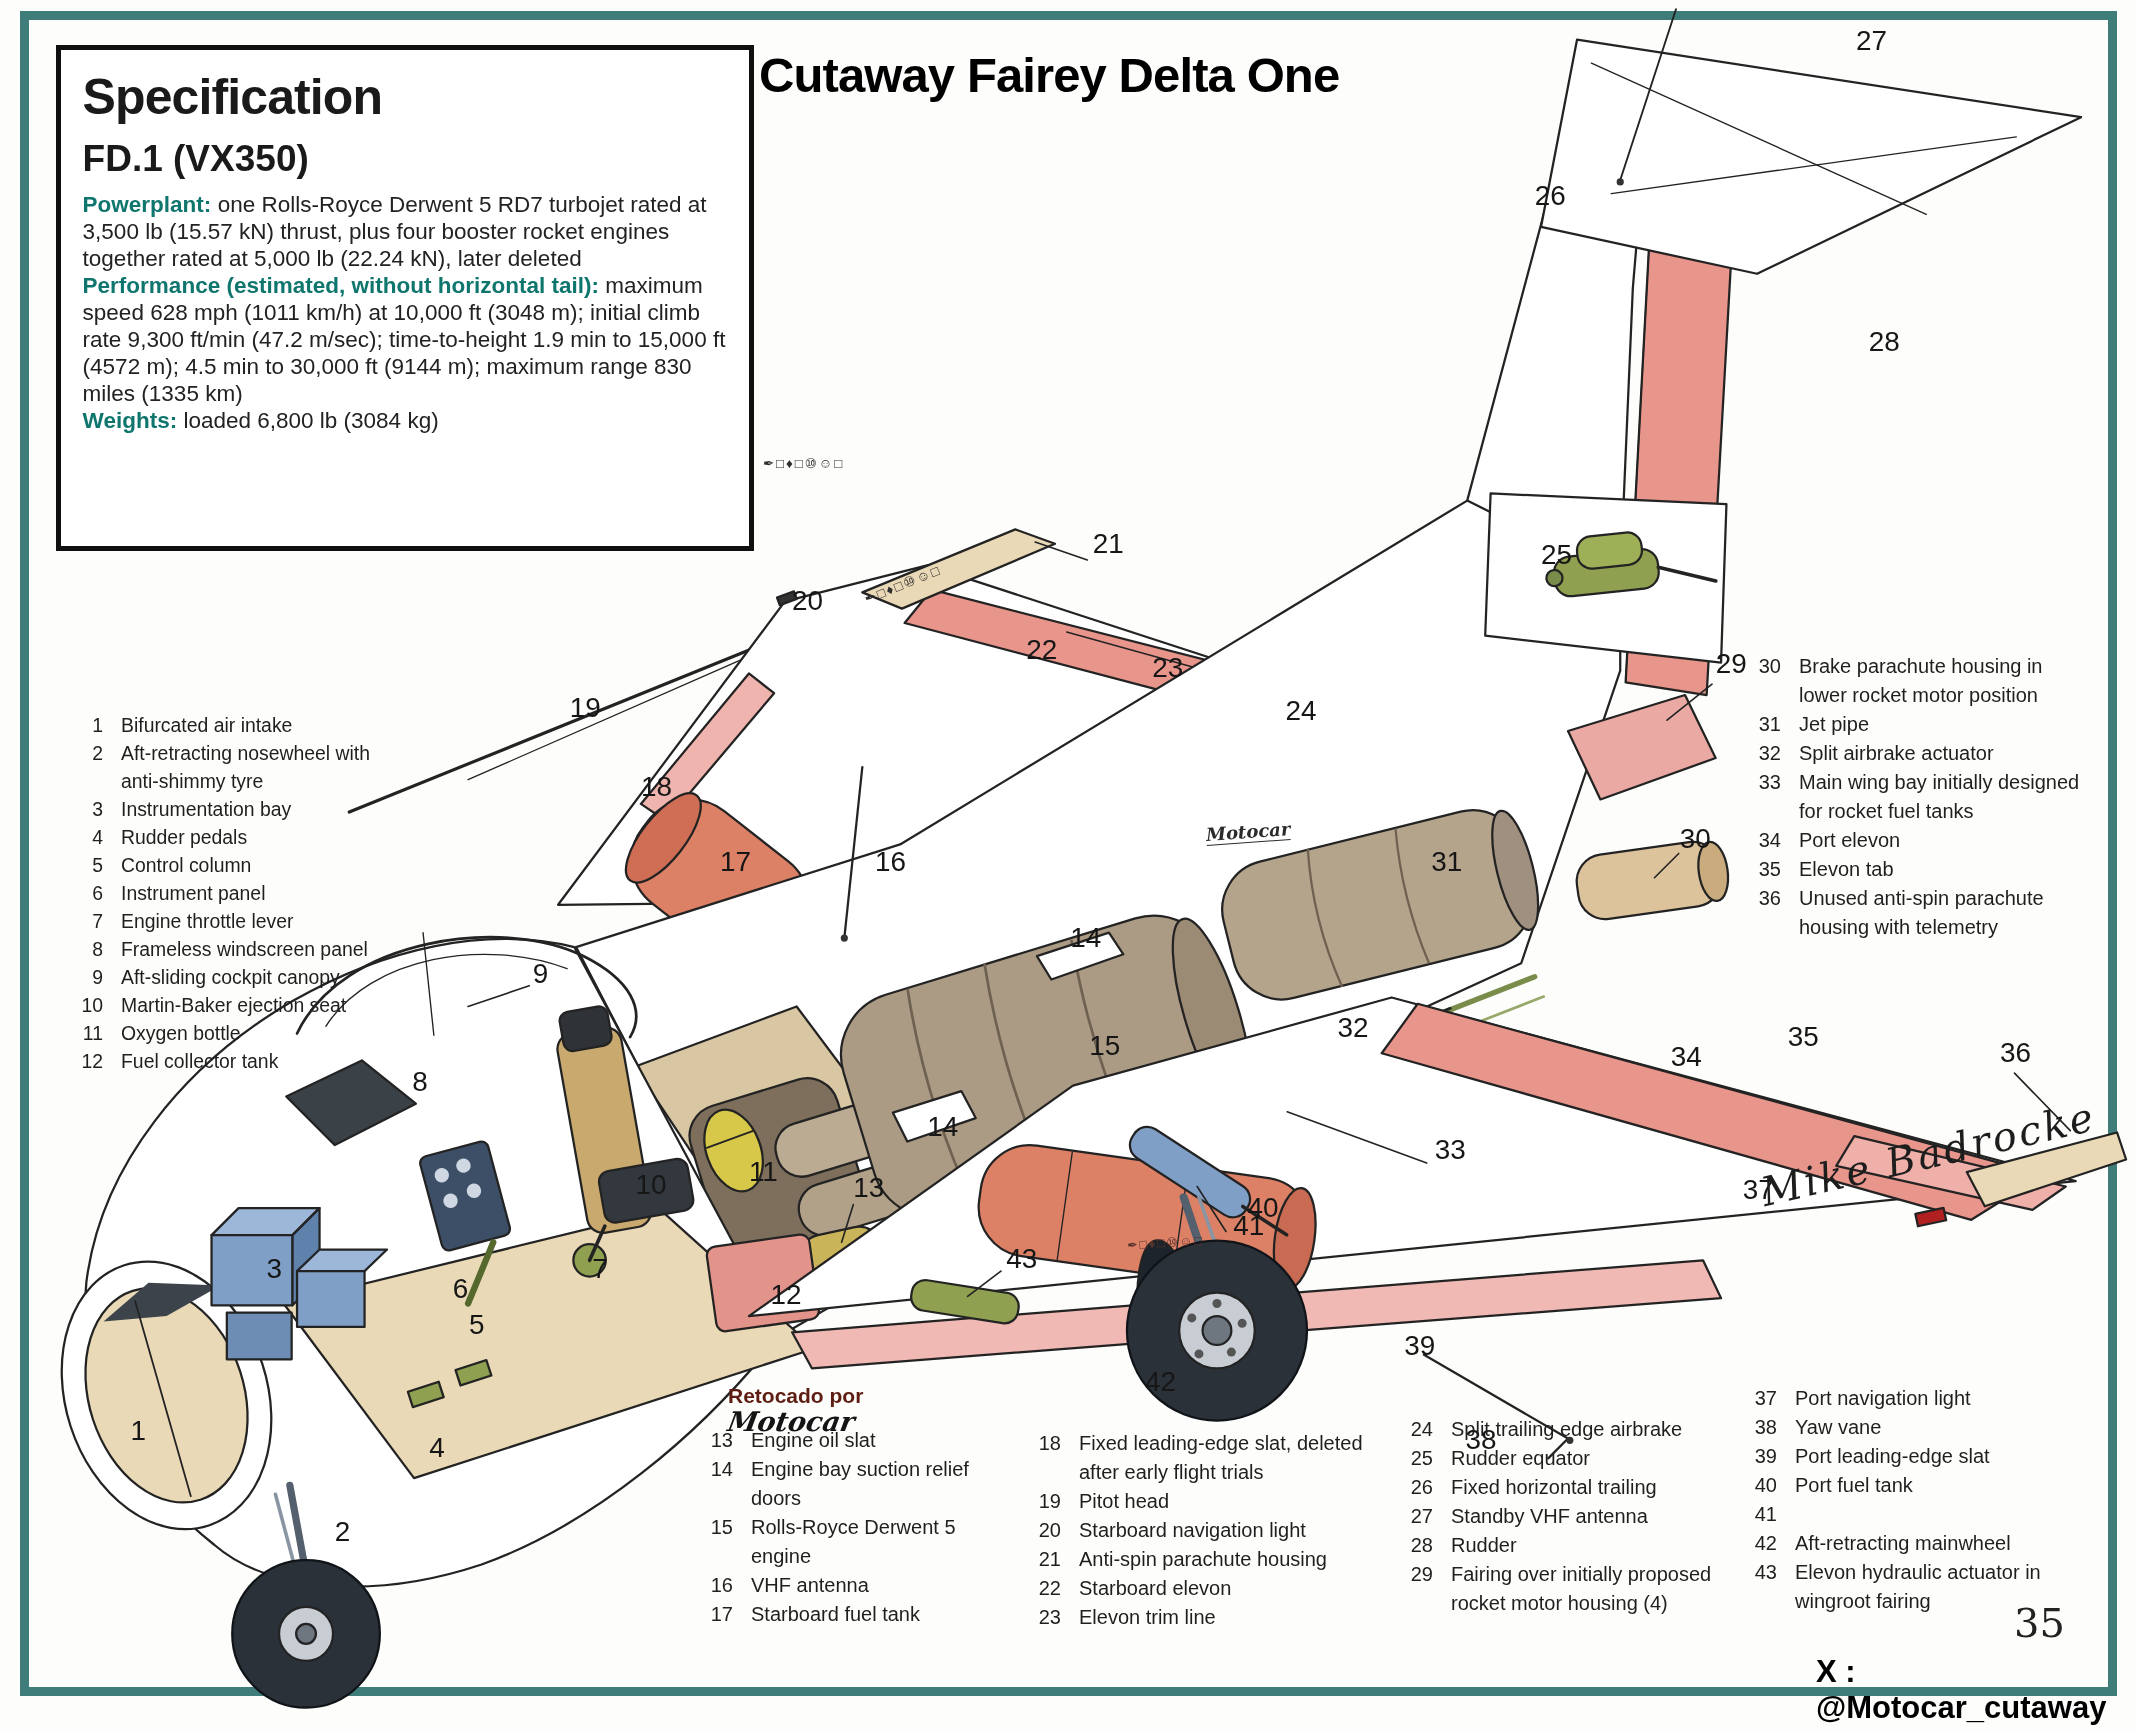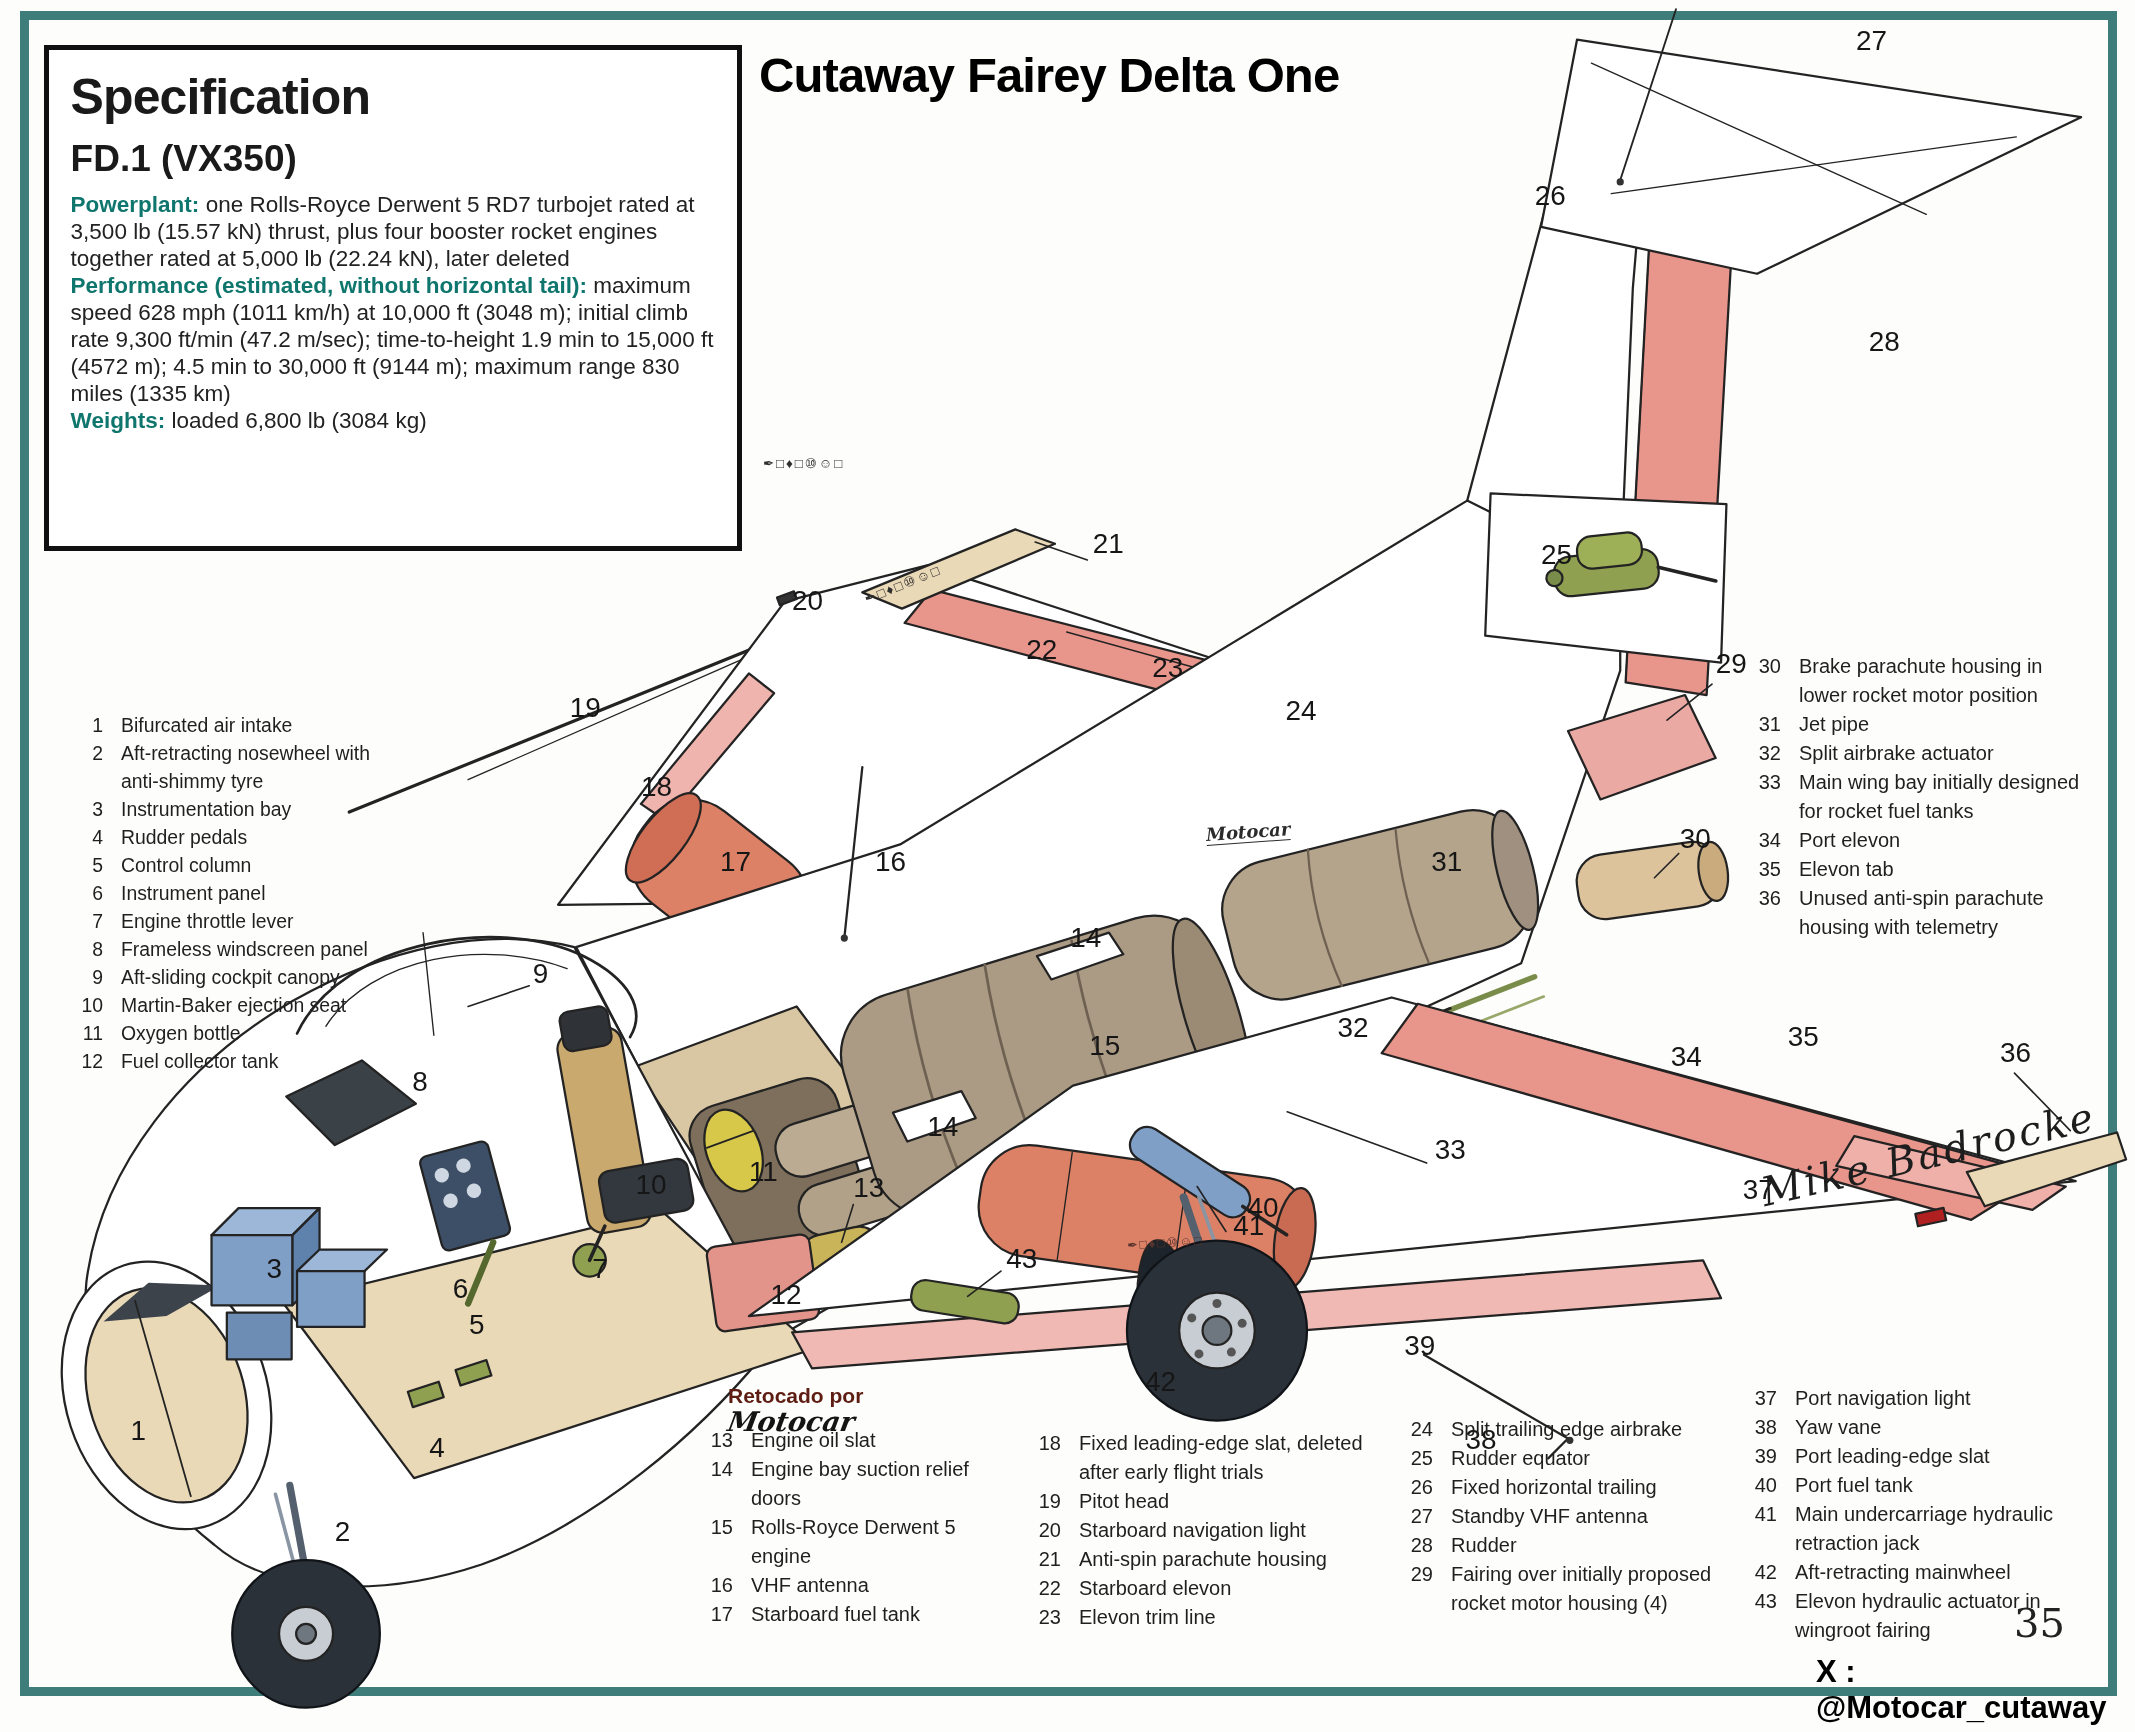--- a/index.html
+++ b/index.html
@@ -4,21 +4,21 @@
 <style>
   html,body{margin:0;padding:0;background:#e8e8e4;}
   .page{position:relative;width:2136px;height:1733px;background:#fdfdfb;overflow:hidden;
         font-family:"Liberation Sans",sans-serif;color:#1a1a1a;}
   .frame{position:absolute;left:20px;top:10.8px;width:2079px;height:1667px;
          border:9px solid #3f7d7a;background:transparent;}
   .diagram{position:absolute;left:0;top:0;}
   .diagram text{font-family:"Liberation Sans",sans-serif;font-size:31px;fill:#161616;}
 
   
-  .spec-box{position:absolute;left:44px;top:45px;width:698px;height:506px;background:#fff;
+  .spec-box{position:absolute;left:56px;top:45px;width:698px;height:506px;background:#fff;
             border:5.4px solid #101010;box-sizing:border-box;padding:16px 21.6px;}
   .spec-h1{font-size:50px;font-weight:bold;letter-spacing:-0.9px;margin:1.8px 0 12.6px 0;}
   .spec-h2{font-size:37px;font-weight:bold;margin:0 0 10.8px 0;}
   .spec-box p{font-size:22.5px;line-height:27px;margin:0;color:#222;}
   .spec-box p b{color:#0f766e;}
 
   
   .main-title{position:absolute;left:759px;top:47px;font-size:49px;font-weight:bold;
               letter-spacing:-0.9px;color:#000;white-space:nowrap;}
 
@@ -499,21 +499,20 @@
         <span class="lbl">Port leading-edge slat</span>
       </div>
 
       <div class="row">
         <span class="n">40</span>
         <span class="lbl">Port fuel tank</span>
       </div>
 
       <div class="row">
         <span class="n">41</span>
-        <span class="lbl">Main undercarriage hydraulic retraction jack</span>
       </div>
 
       <div class="row">
         <span class="n">42</span>
         <span class="lbl">Aft-retracting mainwheel</span>
       </div>
 
       <div class="row">
         <span class="n">43</span>
         <span class="lbl">Elevon hydraulic actuator in wingroot fairing</span>

